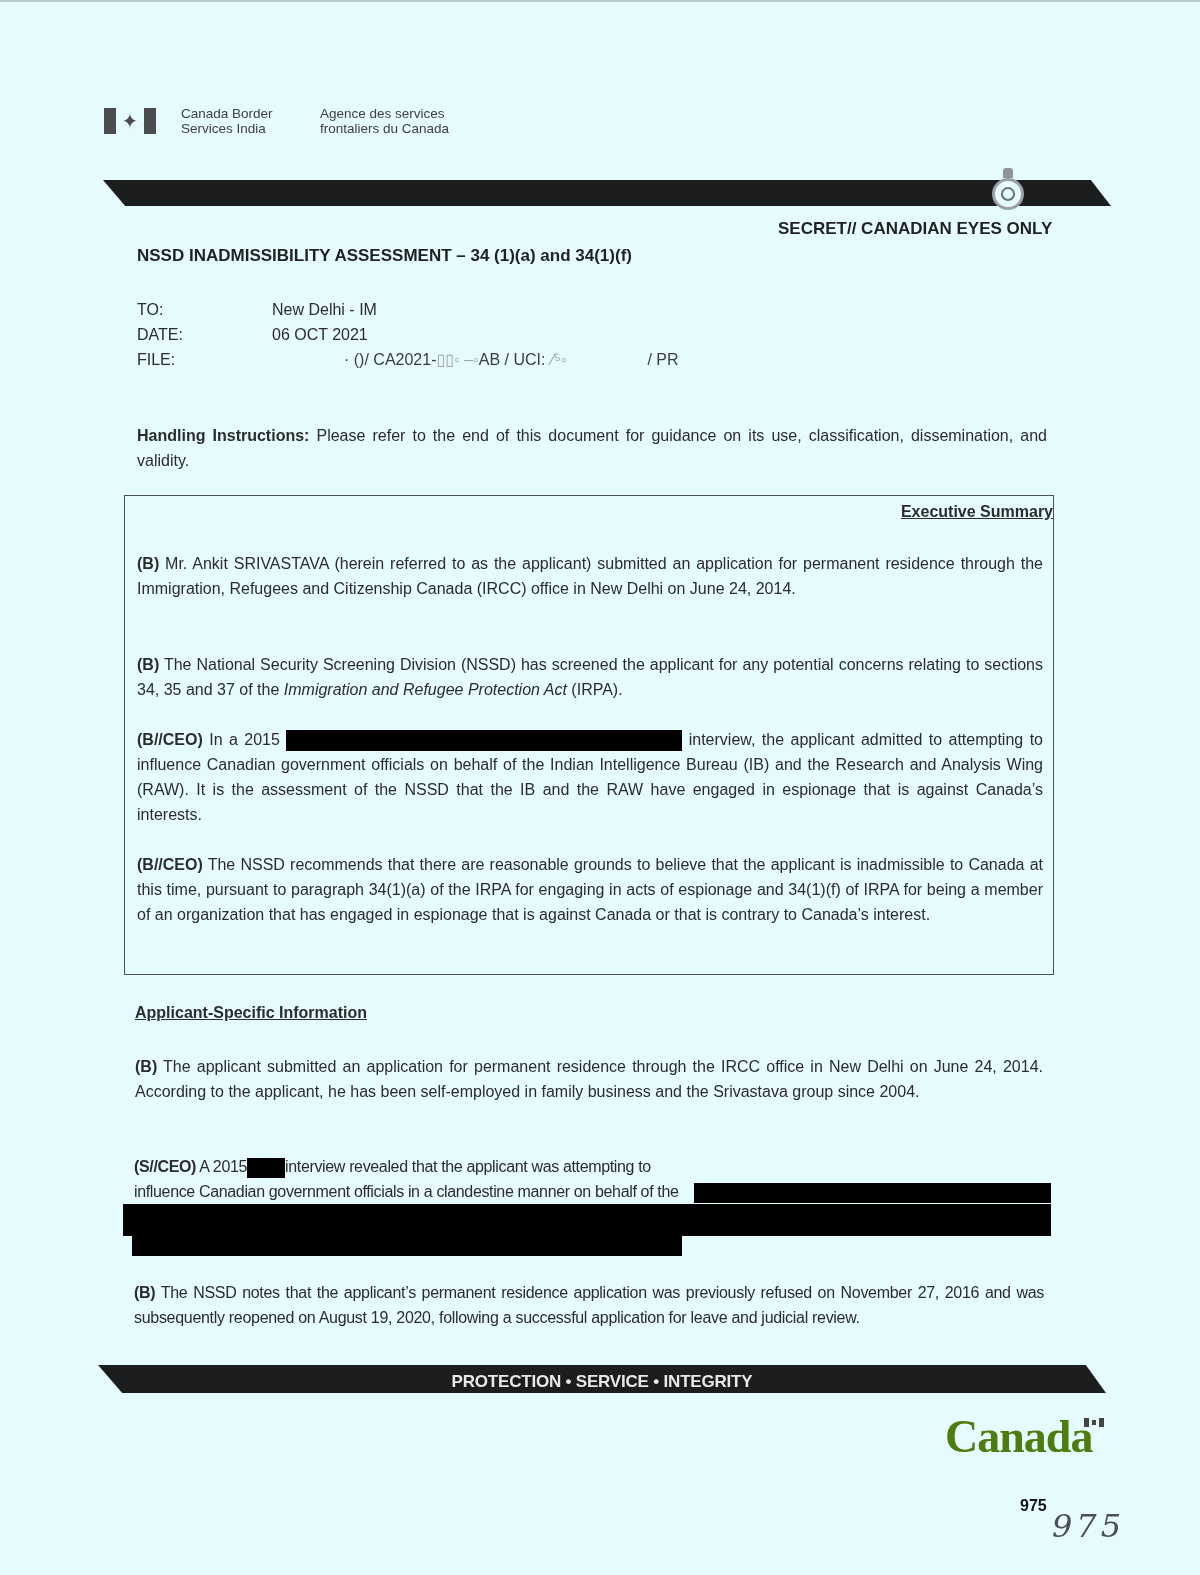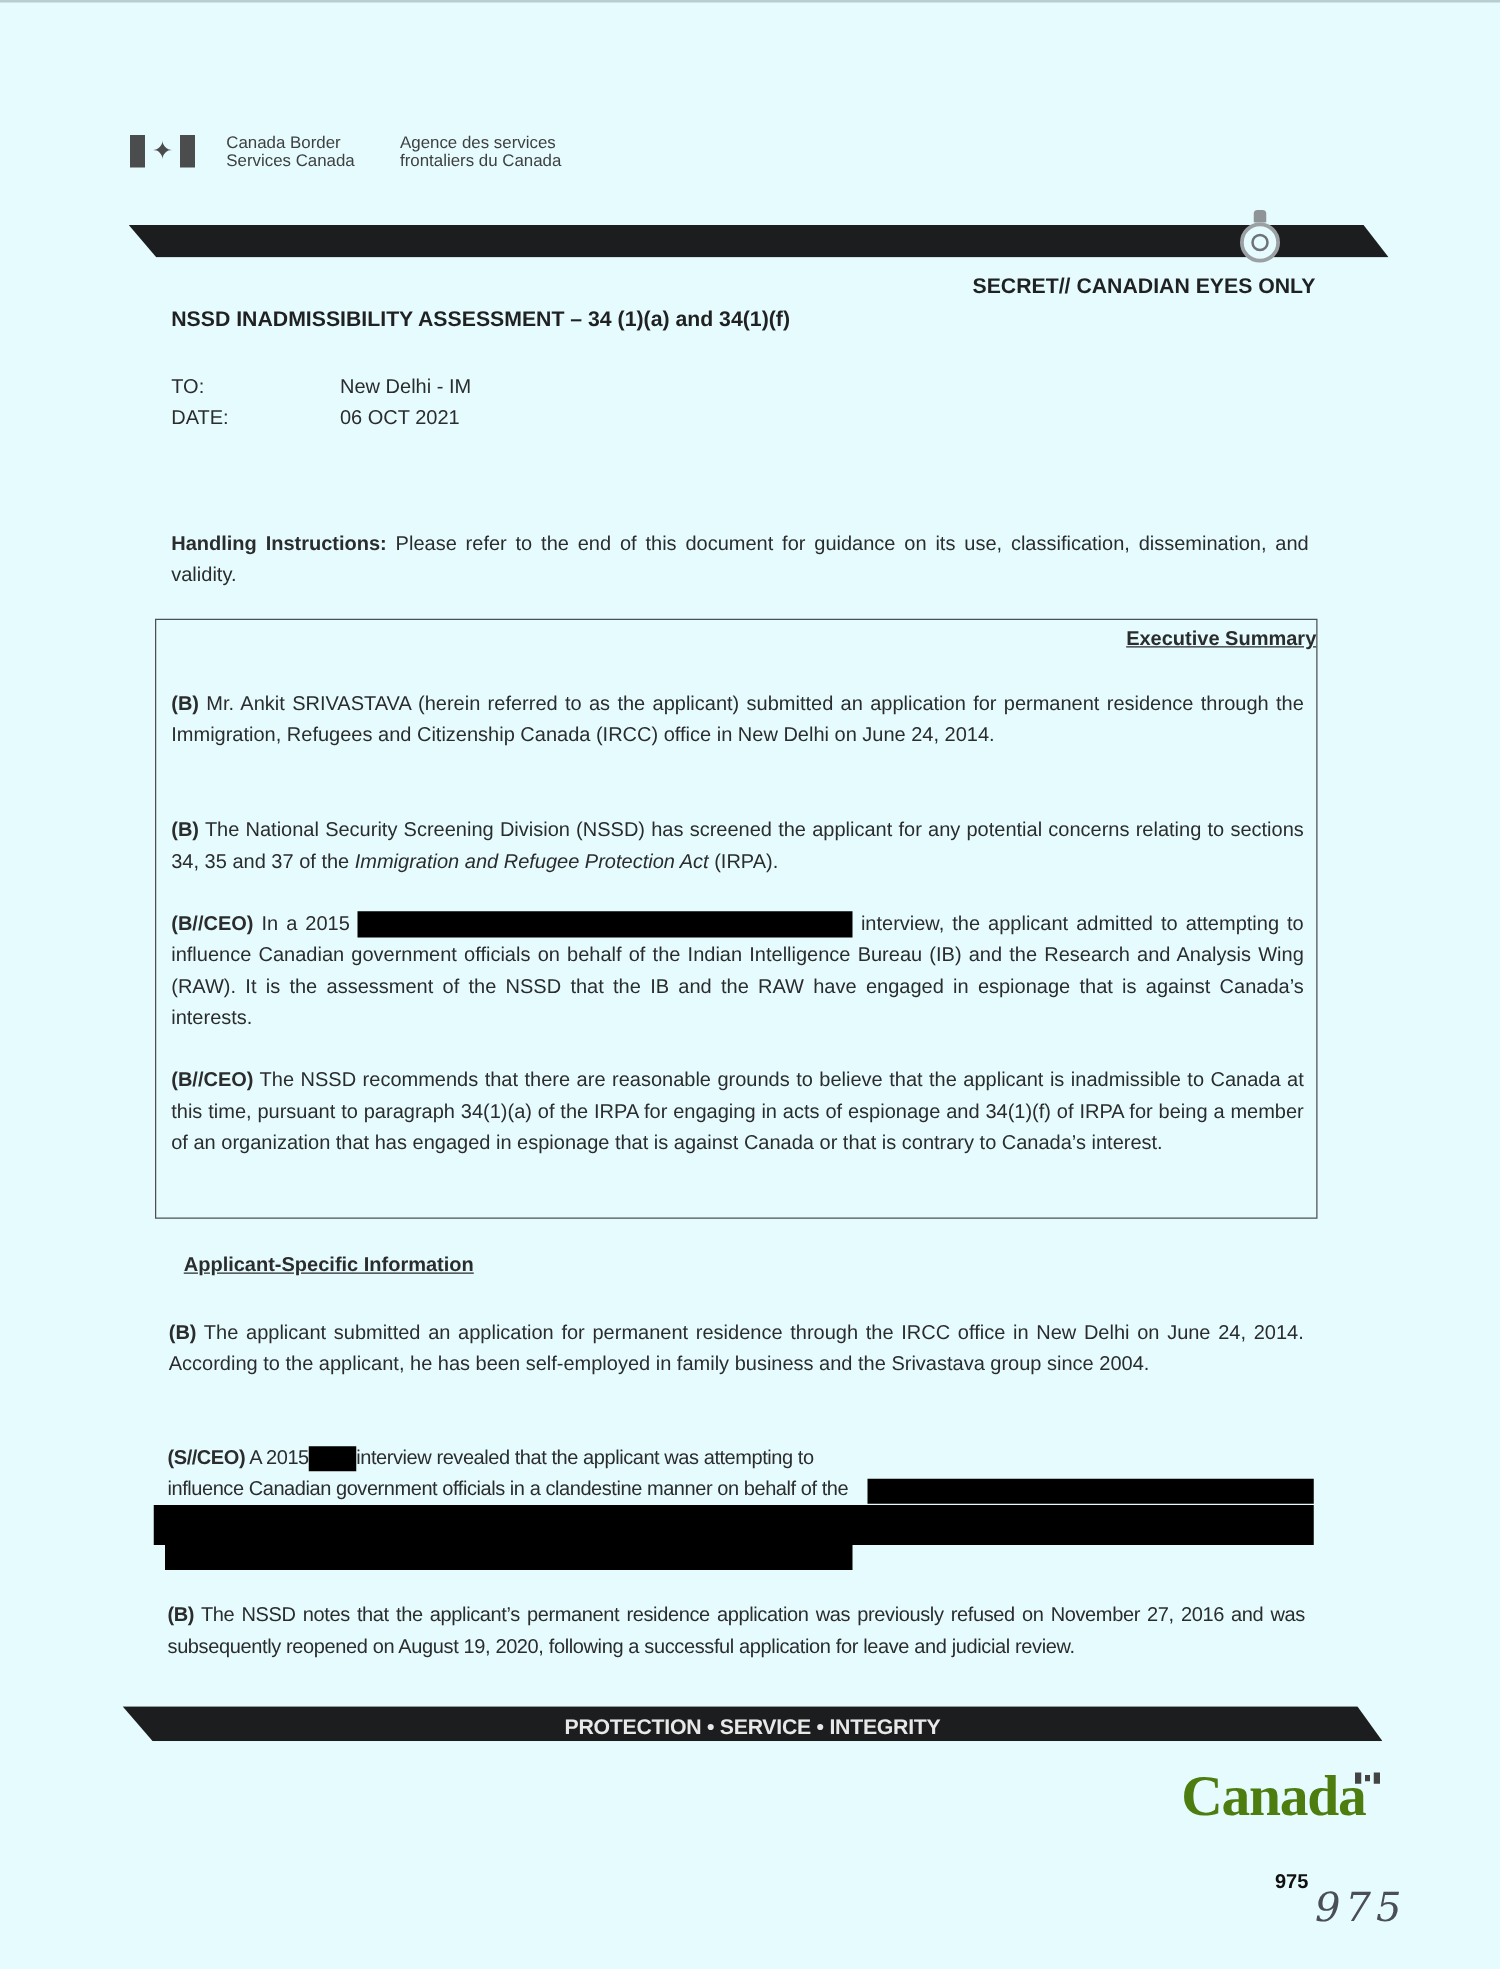--- a/index.html
+++ b/index.html
@@ -32,41 +32,41 @@
   .meta .row { display:flex; }
   .meta .k { width:135px; }
   .file-val { color:#3a3c3e; }
   .file-val .faint { color:#9aa4a8; }
   .handling { position:absolute; left:137px; top:423px; width:910px; font-size:16px; line-height:25px; text-align:justify; }
   .b { font-weight:bold; }
   .summary-box { position:absolute; left:124px; top:495px; width:930px; height:480px; border:1.5px solid #4c5054; box-sizing:border-box; }
   .summary-title { position:absolute; left:0; right:0; top:7px; text-align:right; font-size:16px; font-weight:bold; text-decoration:underline; }
   .para { position:absolute; font-size:16px; line-height:25px; text-align:justify; text-align-last:left; }
   .redact { display:inline-block; background:#000; vertical-align:middle; }
-  .section-title { position:absolute; left:135px; top:1004px; font-size:16px; font-weight:bold; text-decoration:underline;margin-left:12px; }
+  .section-title { position:absolute; left:135px; top:1004px; font-size:16px; font-weight:bold; text-decoration:underline; }
   .redact-block { position:absolute; background:#000; }
   .canada-word { position:absolute; left:945px; top:1410px; font-family:"Liberation Serif", serif; font-size:46px; font-weight:bold; color:#4d7c0f; letter-spacing:-1px; }
   .canada-flag { position:absolute; left:1084px; top:1418px; width:20px; height:9px; }
   .canada-flag span { position:absolute; top:0; height:9px; background:#444; }
   .pagenum { position:absolute; left:1020px; top:1497px; font-size:16px; font-weight:bold; color:#111; }
   .handnum { position:absolute; left:1052px; top:1507px; font-family:"DejaVu Serif", serif; font-style:italic; font-size:32px; color:#4a4e58; letter-spacing:4px; }
 </style>
 </head>
 <body>
 
 <div class="topline"></div>
 
 <div class="flag">
   <div class="bar l"></div>
     <div class="leaf">✦</div>
     <div class="bar r"></div>
 </div>
 <div class="agency en">
   <div>Canada Border</div>
-  <div>Services Canada</div>
+  <div>Services India</div>
 </div>
 <div class="agency fr">
   <div>Agence des services</div>
   <div>frontaliers du Canada</div>
 </div>
 
 <div class="band top"></div>
 <div class="crest">
   <div class="crown"></div>
     <div class="ring"></div>
@@ -77,20 +77,26 @@
 <div class="doc-title">NSSD INADMISSIBILITY ASSESSMENT – 34 (1)(a) and 34(1)(f)</div>
 
 <div class="meta">
   <div class="row">
     <span class="k">TO:</span>
     <span>New Delhi - IM</span>
   </div>
   <div class="row">
     <span class="k">DATE:</span>
     <span>06 OCT 2021</span>
+  </div>
+  <div class="row">
+    <span class="k">FILE:</span>
+    <span class="file-val" style="padding-left:72px;">
+      <span>· ()/ CA2021-</span><span class="faint">▯▯◦ ‒◦</span><span>AB / UCI:</span><span class="faint" style="display:inline-block;width:96px;padding-left:6px;">⁄⁵◦</span><span>/ PR</span>
+    </span>
   </div>
 </div>
 
 <div class="handling">
   <span class="b">Handling Instructions:</span><span> Please refer to the end of this document for guidance on its use, classification, dissemination, and validity.</span>
 </div>
 
 <div class="summary-box">
   <div class="summary-title">Executive Summary</div>
 </div>

